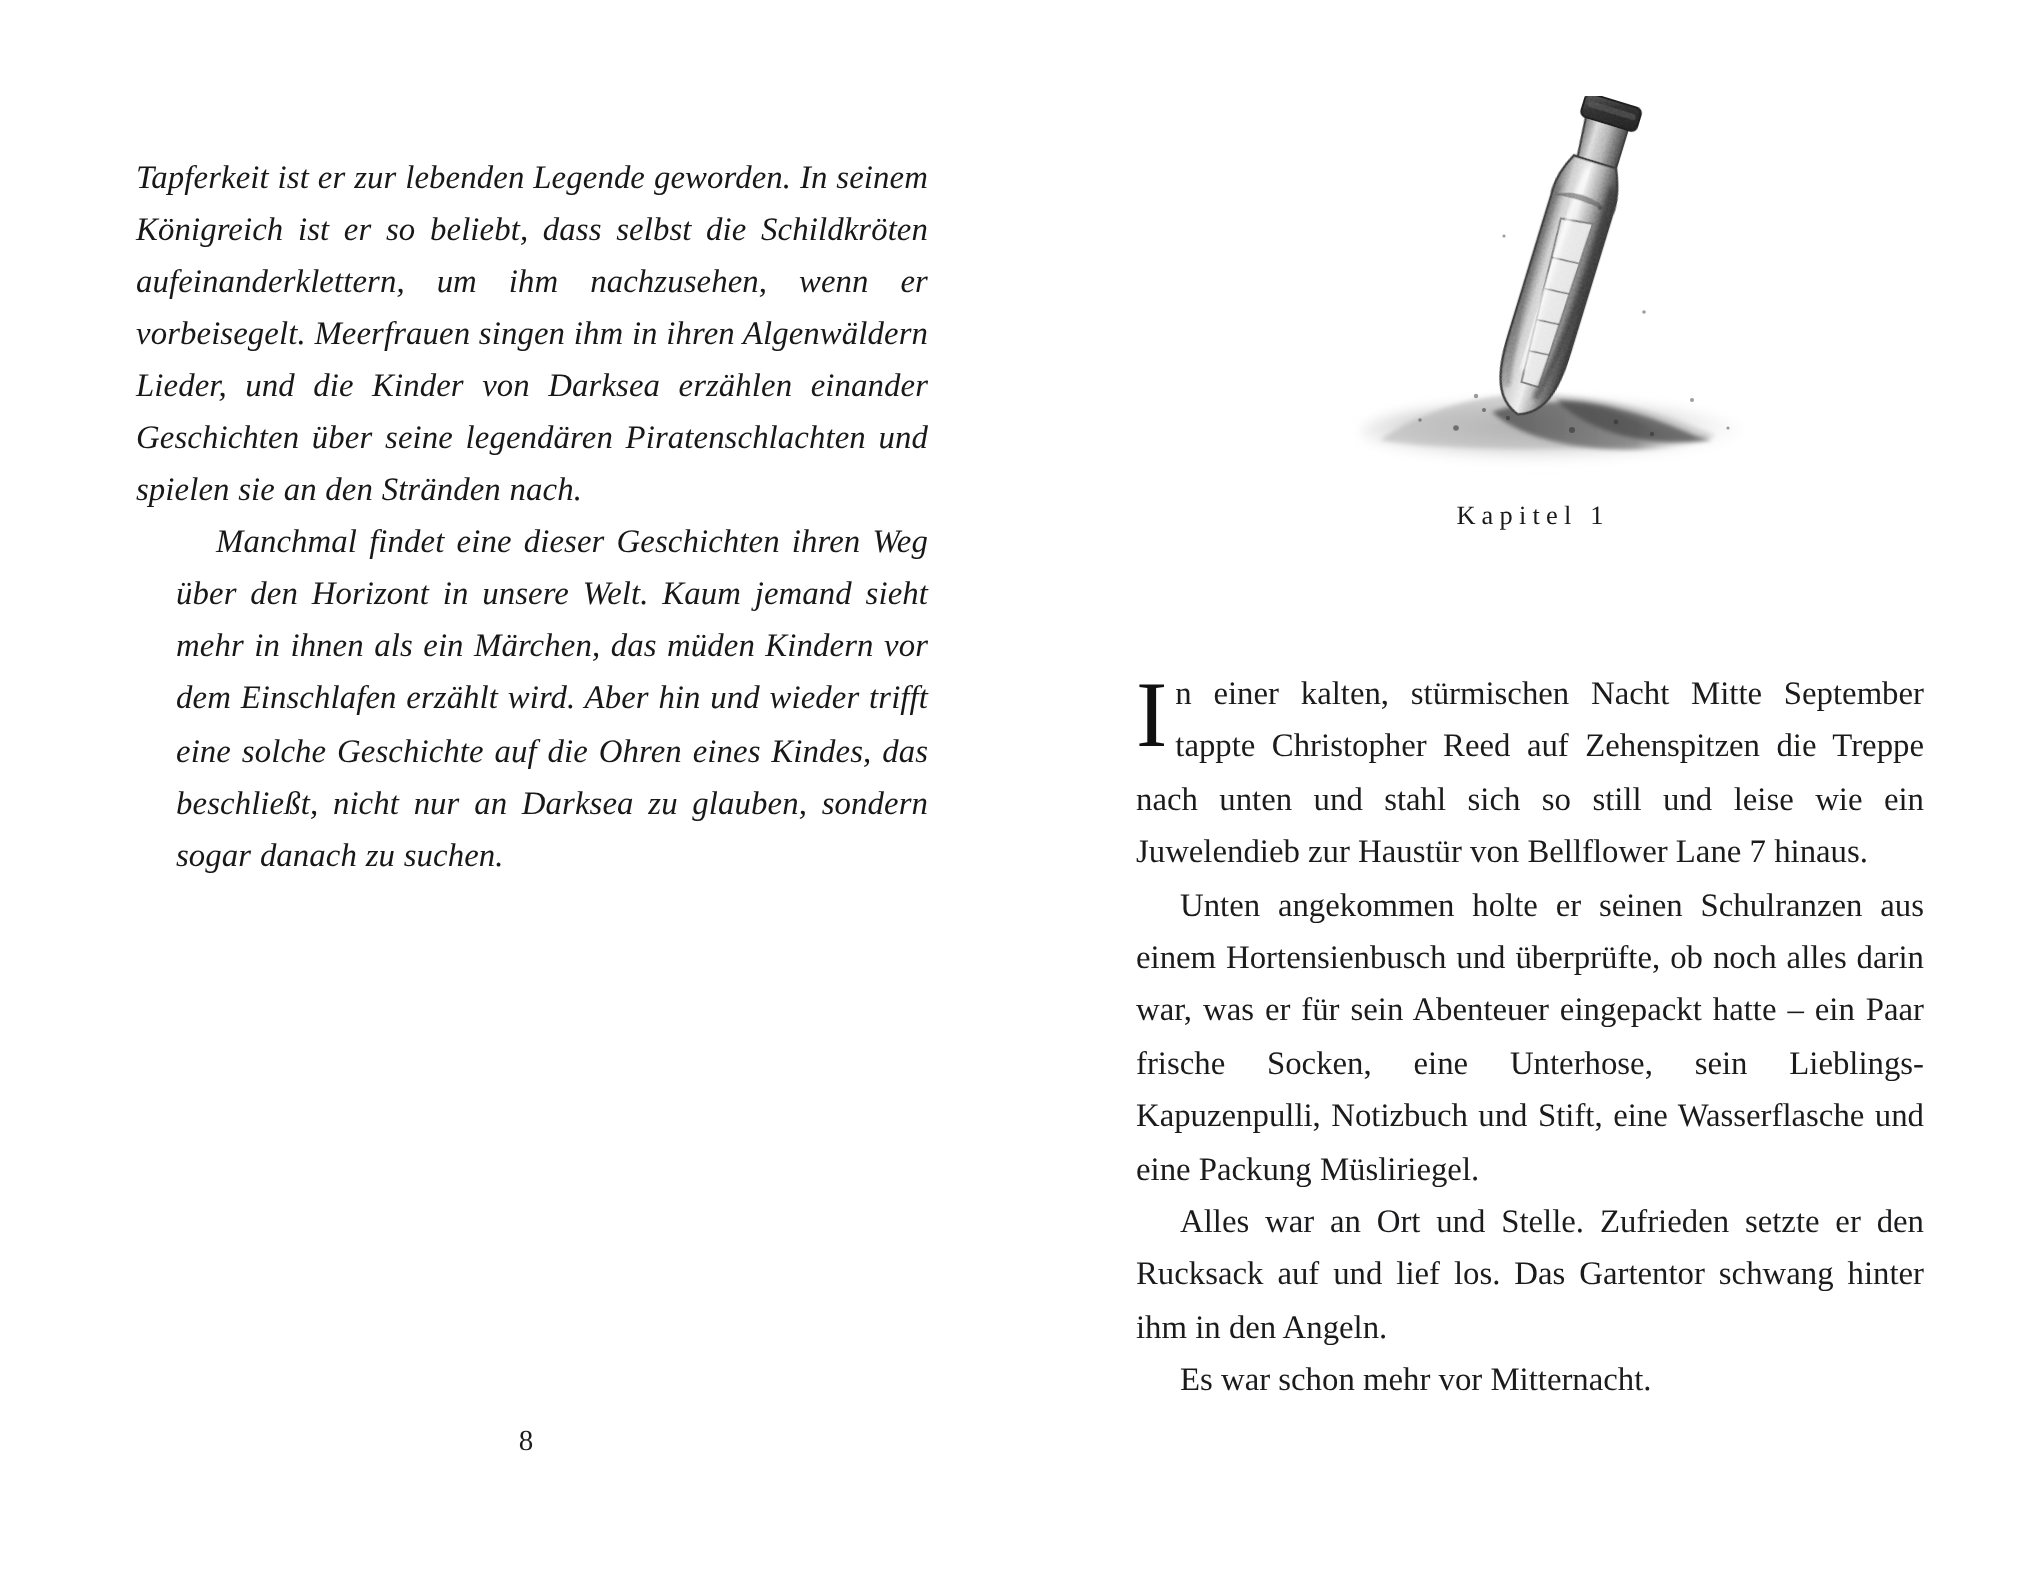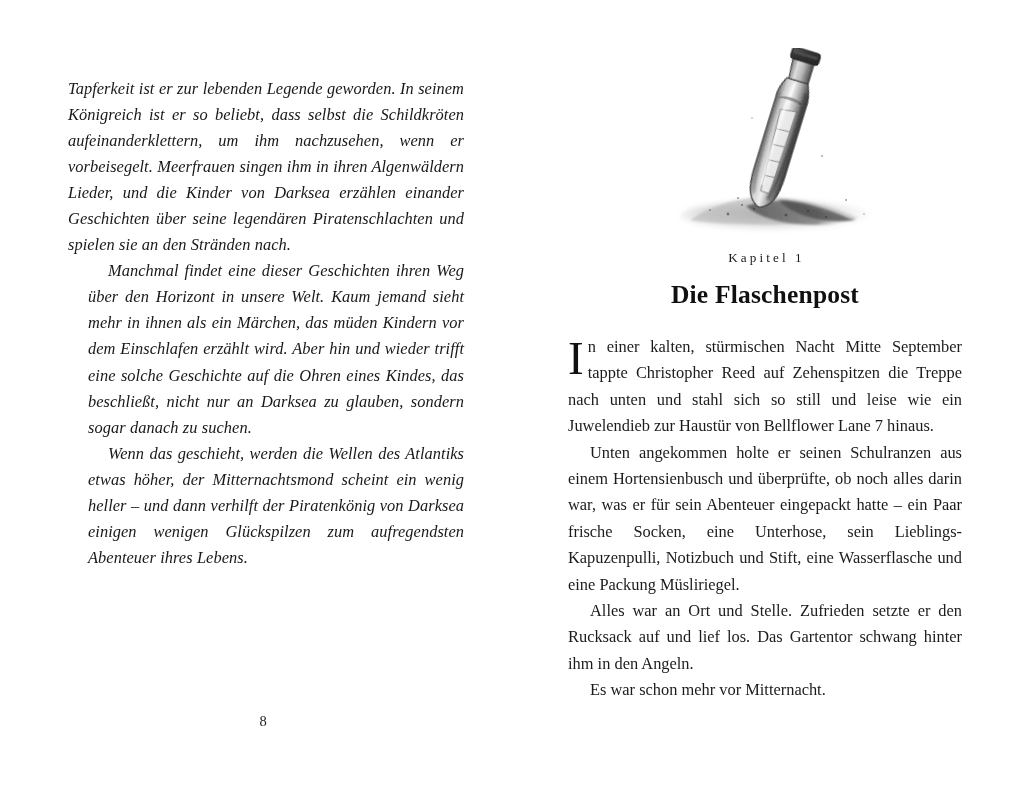--- a/index.html
+++ b/index.html
@@ -146,21 +146,20 @@
 </style>
 </head>
 <body>
 
 <div class="spread">
 
   <div class="page-left">
     <div class="left-textblock">
       <p>Tapferkeit ist er zur lebenden Legende geworden. In seinem Königreich ist er so beliebt, dass selbst die Schildkröten aufeinanderklettern, um ihm nachzusehen, wenn er vorbeisegelt. Meerfrauen singen ihm in ihren Algenwäldern Lieder, und die Kinder von Darksea erzählen einander Geschichten über seine legendären Piratenschlachten und spielen sie an den Stränden nach.</p>
       <p class="indent">Manchmal findet eine dieser Geschichten ihren Weg über den Horizont in unsere Welt. Kaum jemand sieht mehr in ihnen als ein Märchen, das müden Kindern vor dem Einschlafen erzählt wird. Aber hin und wieder trifft eine solche Geschichte auf die Ohren eines Kindes, das beschließt, nicht nur an Darksea zu glauben, sondern sogar danach zu suchen.</p>
-      <p class="indent">Wenn das geschieht, werden die Wellen des Atlantiks etwas höher, der Mitternachtsmond scheint ein wenig heller – und dann verhilft der Piratenkönig von Darksea einigen wenigen Glückspilzen zum aufregendsten Abenteuer ihres Lebens.</p>
     </div>
     <div class="folio folio-left">8</div>
   </div>
 
   <div class="page-right">
 
     <div class="illustration-wrap">
       <svg viewBox="0 0 280 192" xmlns="http://www.w3.org/2000/svg">
         <defs>
           <linearGradient id="glassG" x1="0" y1="0" x2="1" y2="0">
@@ -262,21 +261,20 @@
           <circle cx="102" cy="70" r="0.8"></circle>
           <circle cx="172" cy="108" r="0.9"></circle>
           <circle cx="60" cy="162" r="0.9"></circle>
           <circle cx="214" cy="166" r="0.8"></circle>
         </g>
       </svg>
     </div>
 
     <div class="chapter-label">Kapitel 1</div>
 
-    <div class="chapter-title">Die Flaschenpost</div>
 
     <div class="right-textblock">
       <p class="first">In einer kalten, stürmischen Nacht Mitte September tappte Christopher Reed auf Zehenspitzen die Treppe nach unten und stahl sich so still und leise wie ein Juwelendieb zur Haustür von Bellflower Lane 7 hinaus.</p>
       <p class="indent">Unten angekommen holte er seinen Schulranzen aus einem Hortensienbusch und überprüfte, ob noch alles darin war, was er für sein Abenteuer eingepackt hatte – ein Paar frische Socken, eine Unterhose, sein Lieblings-Kapuzenpulli, Notizbuch und Stift, eine Wasserflasche und eine Packung Müsliriegel.</p>
       <p class="indent">Alles war an Ort und Stelle. Zufrieden setzte er den Rucksack auf und lief los. Das Gartentor schwang hinter ihm in den Angeln.</p>
       <p class="indent">Es war schon mehr vor Mitternacht.</p>
     </div>
 
   </div>
 

